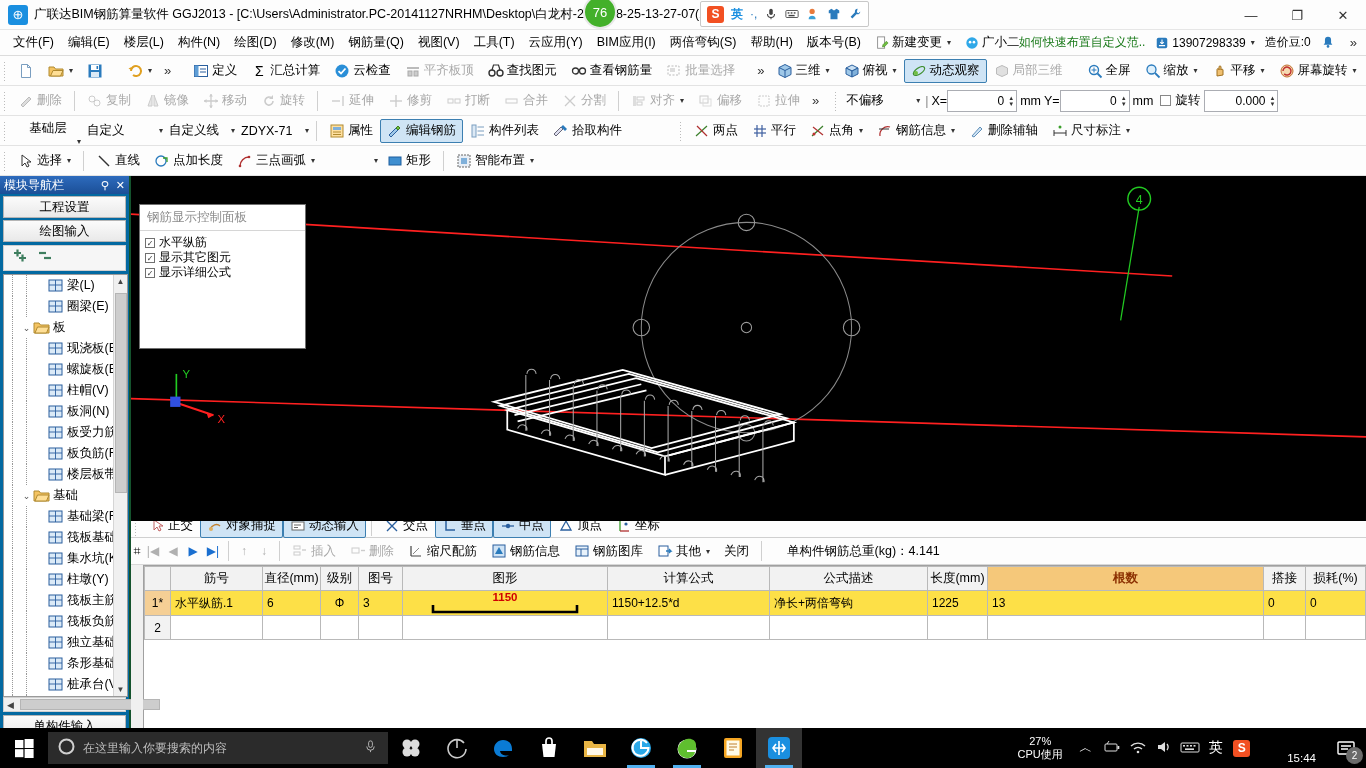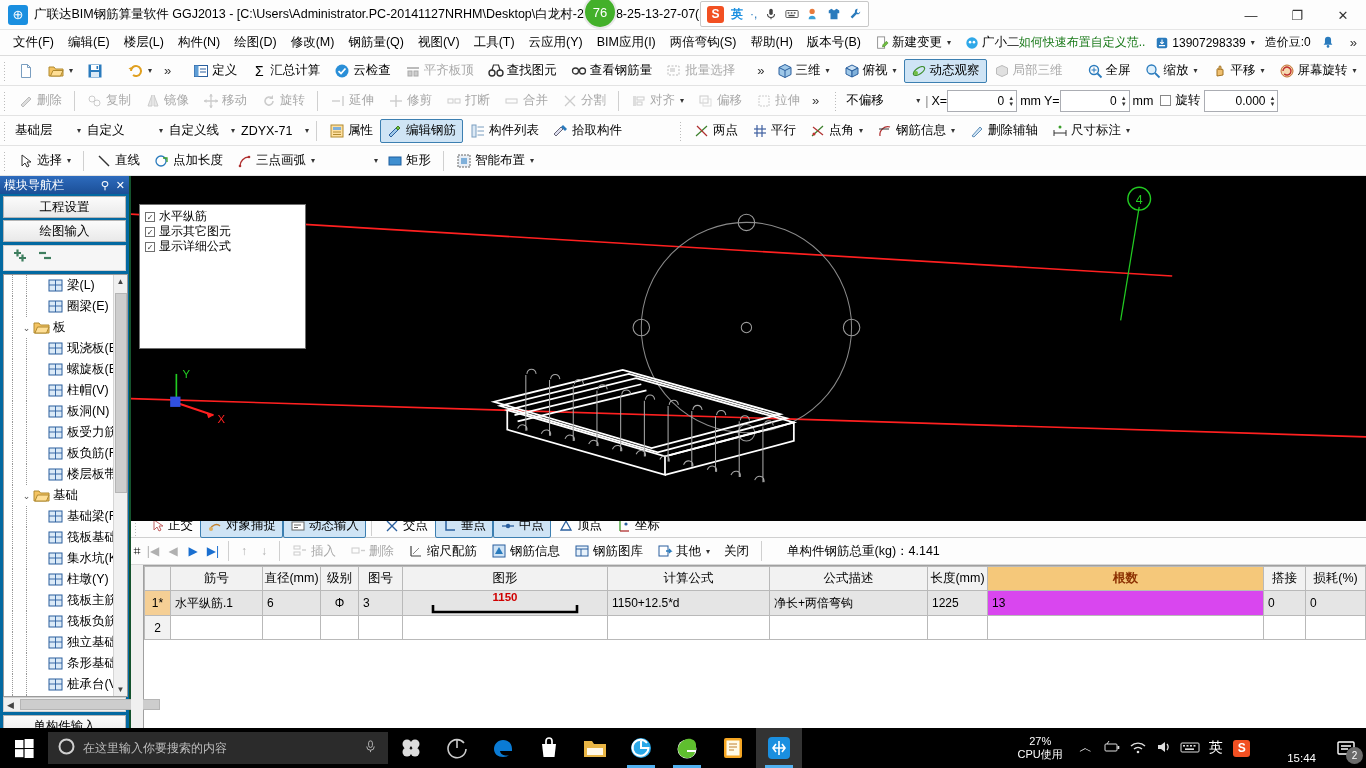--- a/index.html
+++ b/index.html
@@ -190,23 +190,23 @@
   table.gt { border-collapse: collapse; table-layout: fixed; width: 100%; }
   table.gt th {
     height:24px; background:#f2f2f2; border:1px solid #b9b9b9;
     font-weight:normal; font-size:12.5px; color:#000;
   }
   table.gt th.hl { background:#f5c87a; color:#8b2f00; font-weight:bold; }
   table.gt td {
     height:24px; border:1px solid #b9b9b9; font-size:12px; padding:0 4px;
     color:#000; overflow:hidden; white-space:nowrap;
   }
-  tr.datarow td { background:#e5e5e5; }
+  tr.datarow td { background:#fde047; }
   tr.datarow td.idx { background:#f5cf95; text-align:center; }
-  tr.datarow td.sel { background:#d946ef; }
+  tr.datarow td.sel { background:#fde047; }
   tr.emptyrow td { background:#fff; }
   tr.emptyrow td.idx { background:#f2f2f2; text-align:center; }
   td.ctr { text-align:center; }
   .shape-cell { position:relative; height:24px;font-weight:bold; }
   .shape-label {
     position:absolute; left:0; right:0; top:0px; text-align:center;
     color:#d00000; font-size:11.5px;
   }
   .shape-art { position:absolute; left:50%; transform:translateX(-50%); top:13px; }
   .grid-hscroll {
@@ -644,21 +644,21 @@
       <span>0.000</span>
       <span class="sp-btns">
           <span>▲</span>
           <span>▼</span>
         </span>
     </div>
   </div>
 
   <div class="toolbar tb-row3">
     <div class="tb-grip"></div>
-    <div class="flat-combo" style="width:72px;">
+    <div class="flat-combo" style="width:72px;flex-direction:column;">
       <span>基础层</span>
       <span class="caret" style="margin-left:auto;">▾</span>
     </div>
     <div class="flat-combo" style="width:82px;justify-content:space-between;">
       <span>自定义</span>
       <span class="caret" style="margin-left:auto;">▾</span>
     </div>
     <div class="flat-combo" style="width:72px;">
       <span>自定义线</span>
       <span class="caret" style="margin-left:auto;">▾</span>
@@ -1112,20 +1112,21 @@
             <line x1="44" y1="220" x2="44" y2="192" stroke="#22cc22" stroke-width="1.6"></line>
             <text x="50" y="196" font-size="11" fill="#22cc22" font-family="Liberation Sans, sans-serif">Y</text>
             <line x1="44" y1="220" x2="80" y2="232" stroke="#ff2020" stroke-width="2"></line>
             <path d="M80 232 l-7 -3 2 6z" fill="#ff2020"></path>
             <text x="84" y="240" font-size="11" fill="#ff2020" font-family="Liberation Sans, sans-serif">X</text>
             <rect x="38" y="214" width="10" height="10" fill="#3050e0"></rect>
           </g>
         </svg>
 
         <div class="dlg">
+          <div class="dlg-title">钢筋显示控制面板</div>
           <div class="dlg-body">
             <div class="chk-row">
               <span class="chk">✓</span>
               <span>水平纵筋</span>
             </div>
             <div class="chk-row">
               <span class="chk">✓</span>
               <span>显示其它图元</span>
             </div>
             <div class="chk-row">

